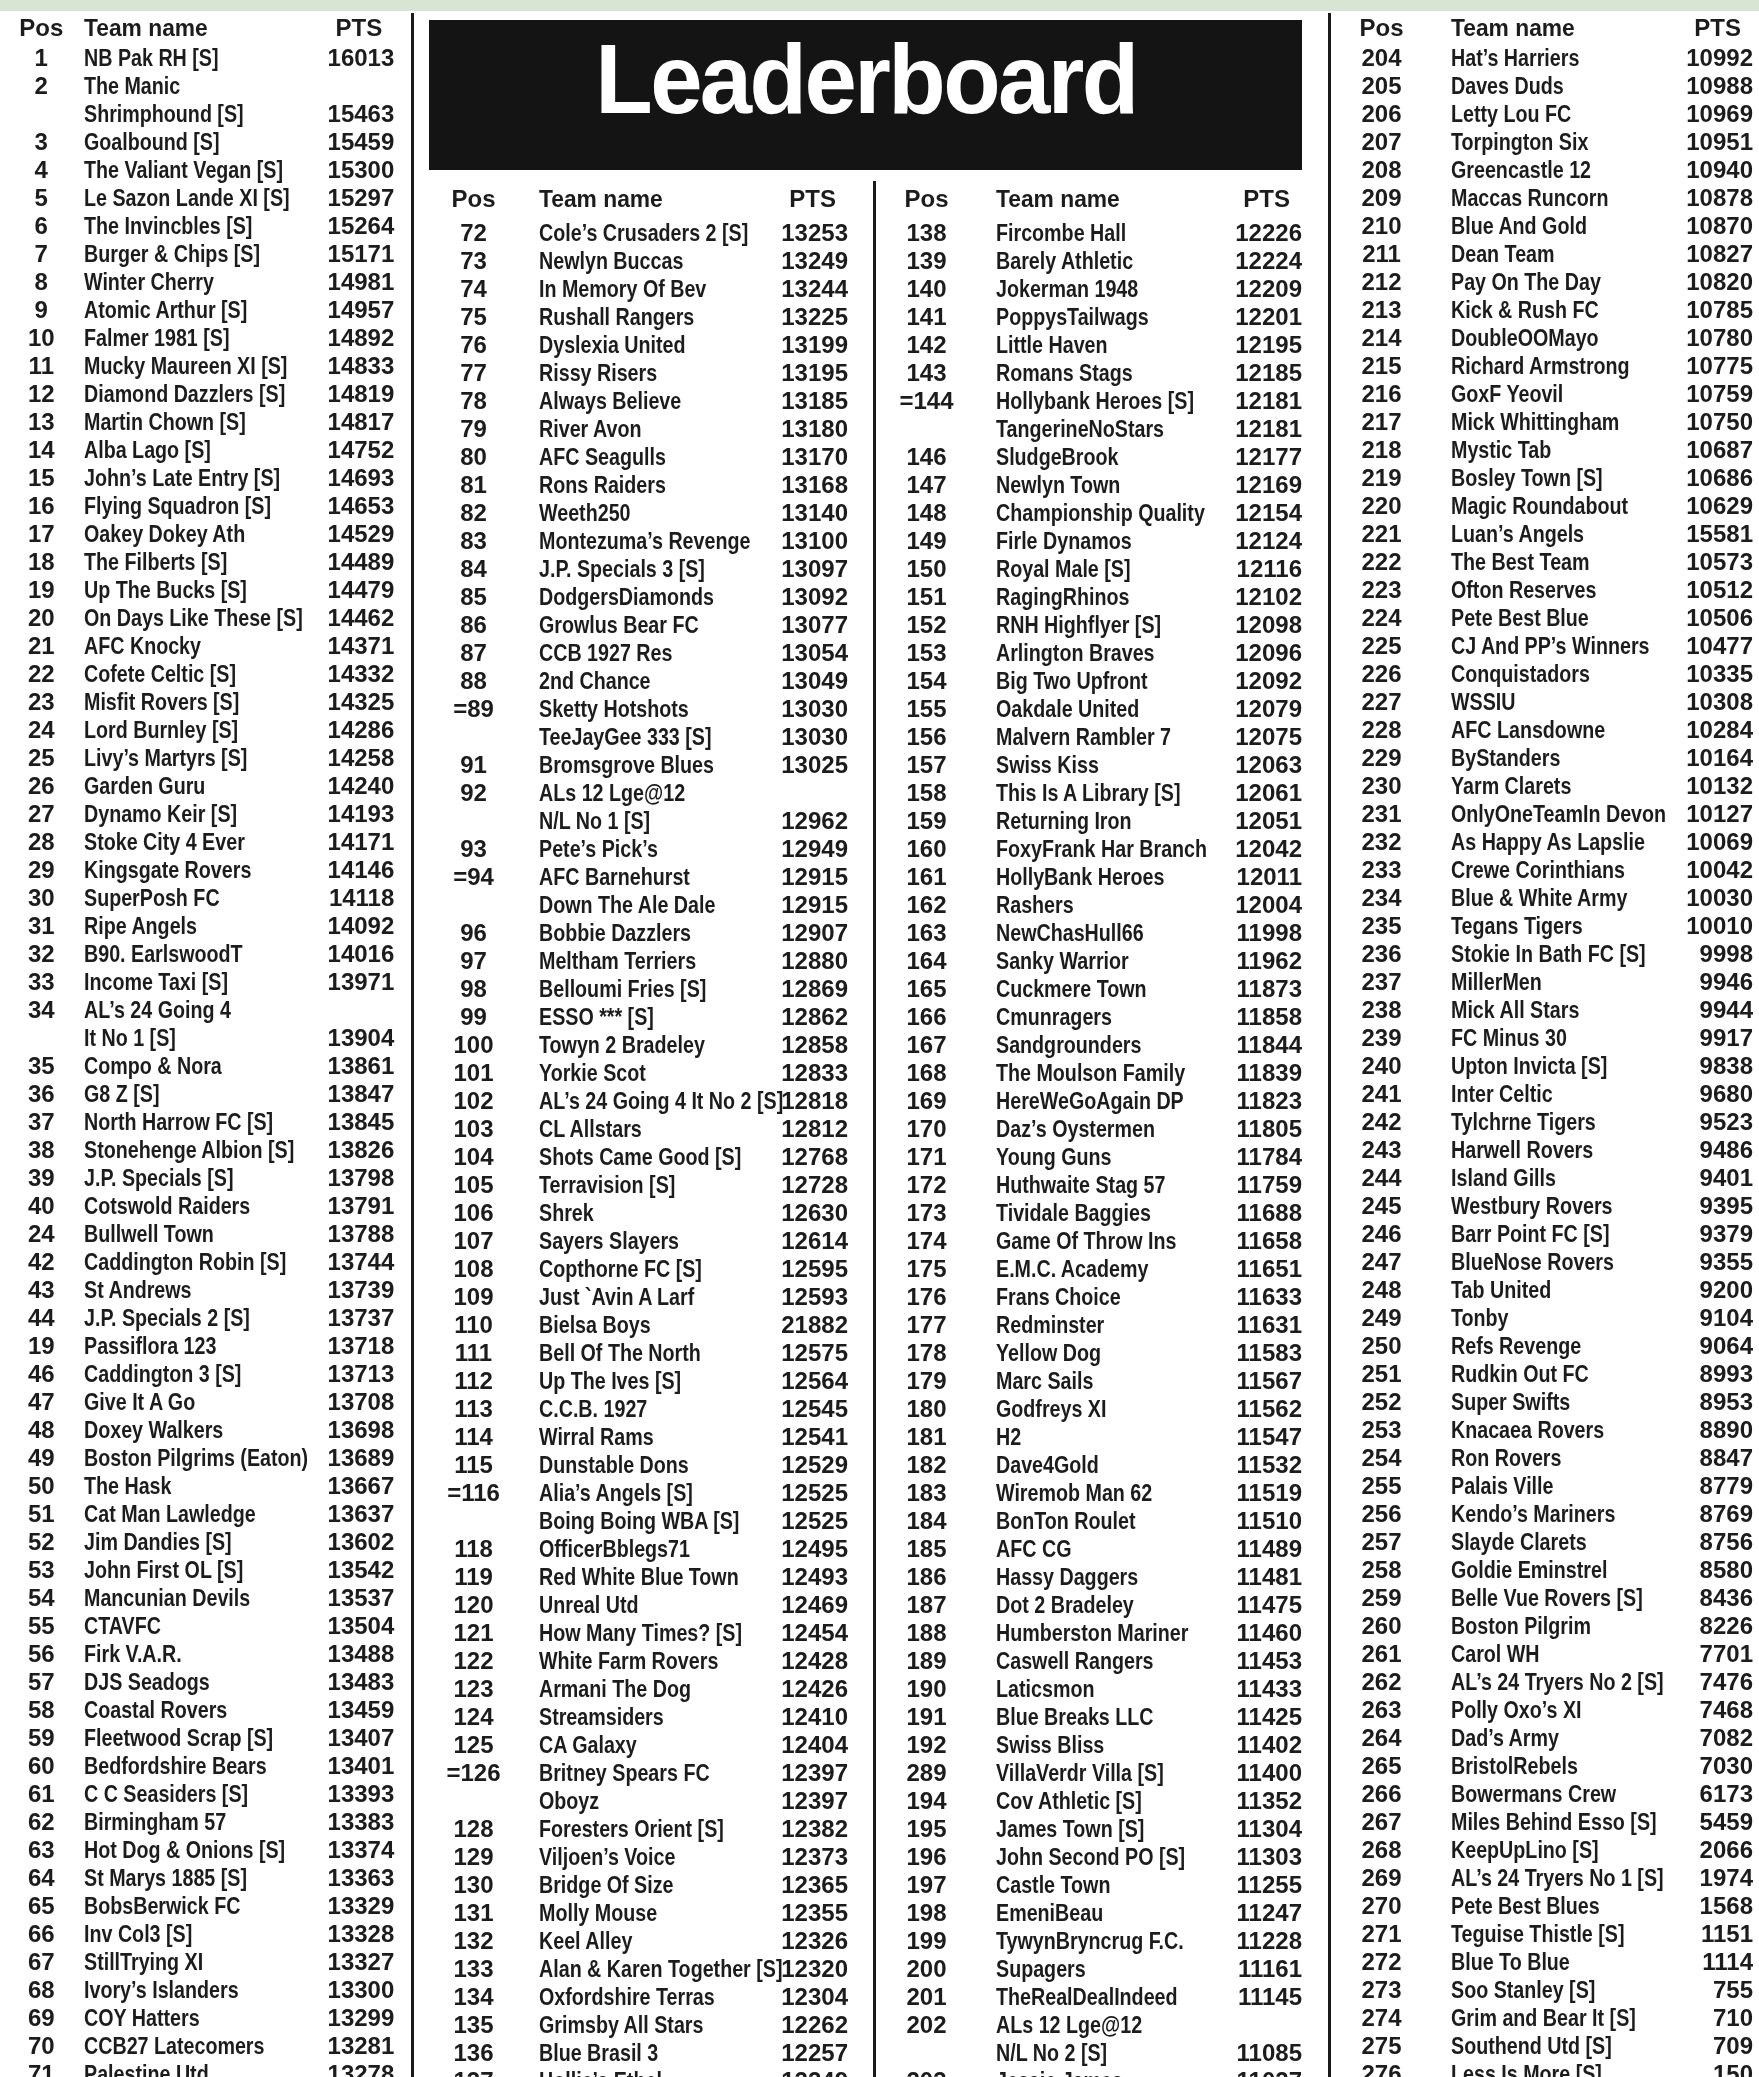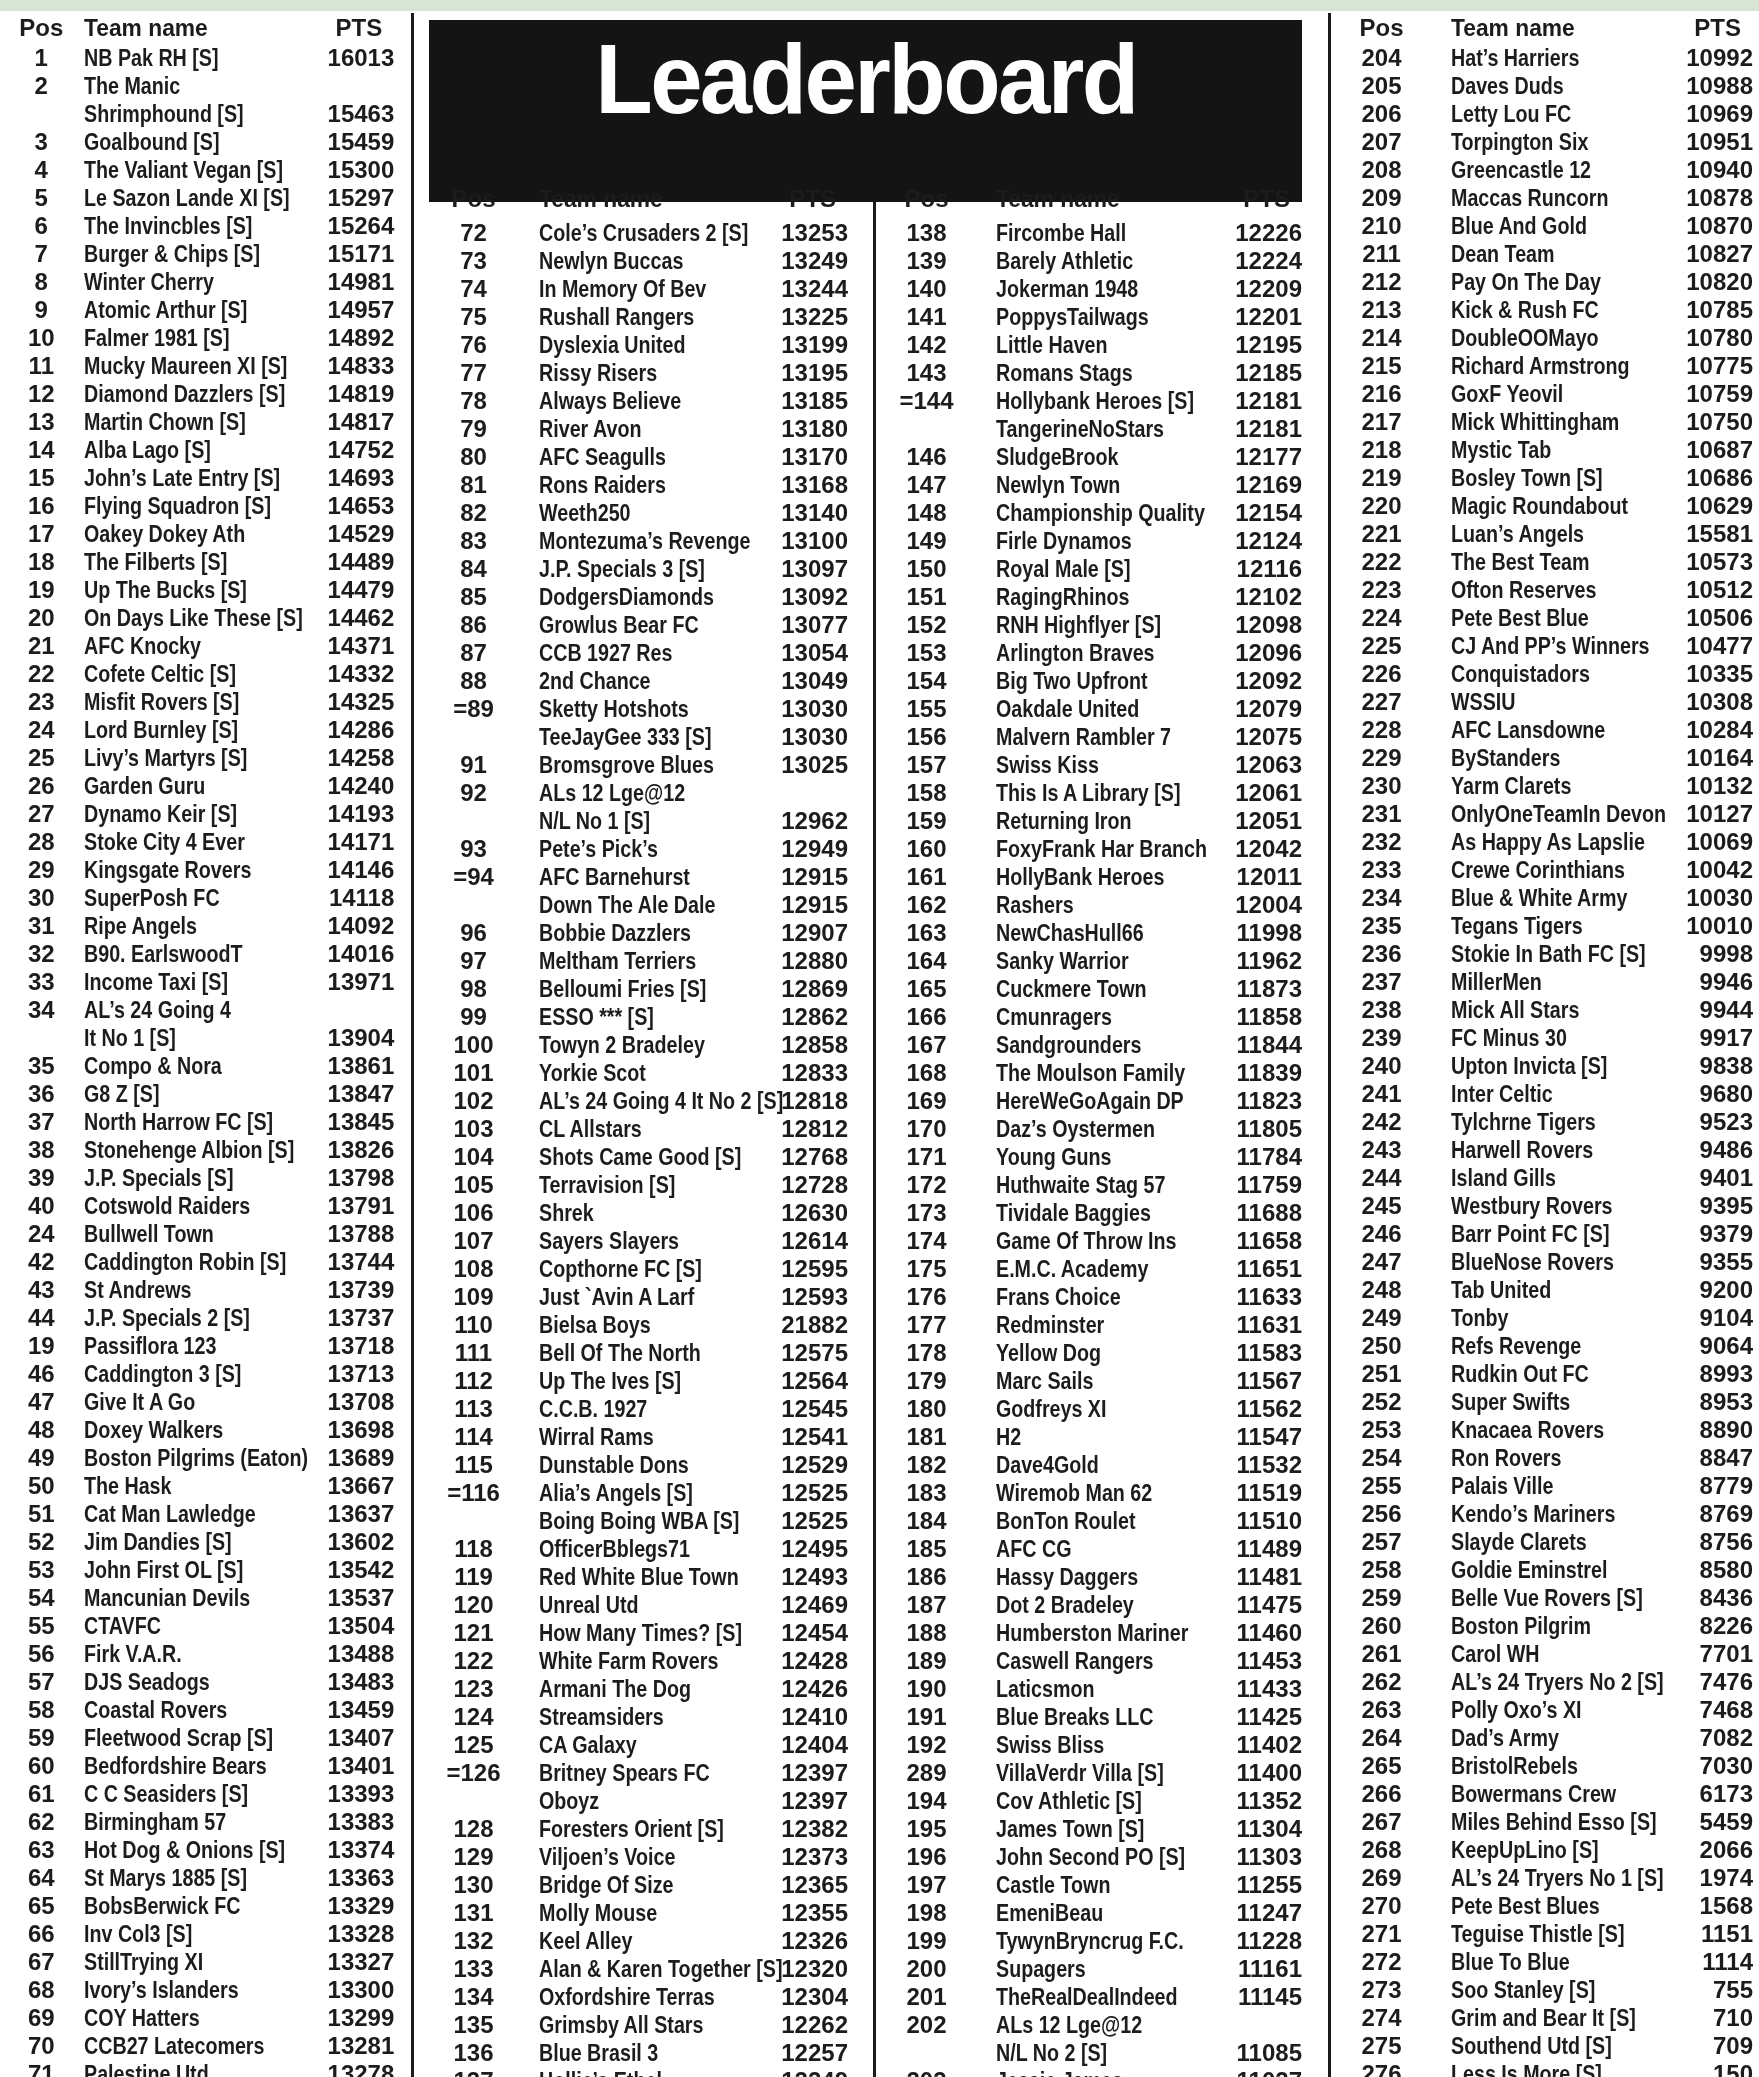--- a/index.html
+++ b/index.html
@@ -10,21 +10,21 @@
     width:1760px;height:2078px;position:relative;overflow:hidden;
     background:var(--pagebg);
     font-family:"Liberation Sans",sans-serif;font-weight:700;color:var(--text);
   }
   .strip{position:absolute;left:0;top:0;width:1760px;height:11px;background:var(--strip);}
   .divider{position:absolute;width:2.7px;background:var(--div);}
   #d1{left:411px;top:12.8px;height:2065px;}
   #d2{left:873px;top:181px;height:1897px;}
   #d3{left:1328px;top:12.8px;height:2065px;}
 
-  .banner{position:absolute;left:429px;top:20px;width:873px;height:182px;background:var(--banner);
+  .banner{position:absolute;left:429px;top:20px;width:873px;height:150px;background:var(--banner);
     color:#fff;text-align:center;}
   .banner .title{display:inline-block;font-size:99px;line-height:1.0;letter-spacing:-2.7px;
     margin-top:9.1px;transform:scaleX(0.95);transform-origin:50% 50%;white-space:nowrap;}
   .banner .subtitle{display:block;font-size:30px;font-weight:400;letter-spacing:0.5px;margin-top:2.7px;white-space:nowrap;}
 
   .col{position:absolute;top:0;}
   .col .hdr{position:absolute;left:0;right:12px;display:flex;align-items:center;height:27.4px;font-size:25px;}
   .col .rows{position:absolute;left:0;right:0;}
   .row{display:flex;align-items:center;height:var(--rh);}
   .pos{flex:none;width:var(--posw);text-align:center;font-size:24px;}

